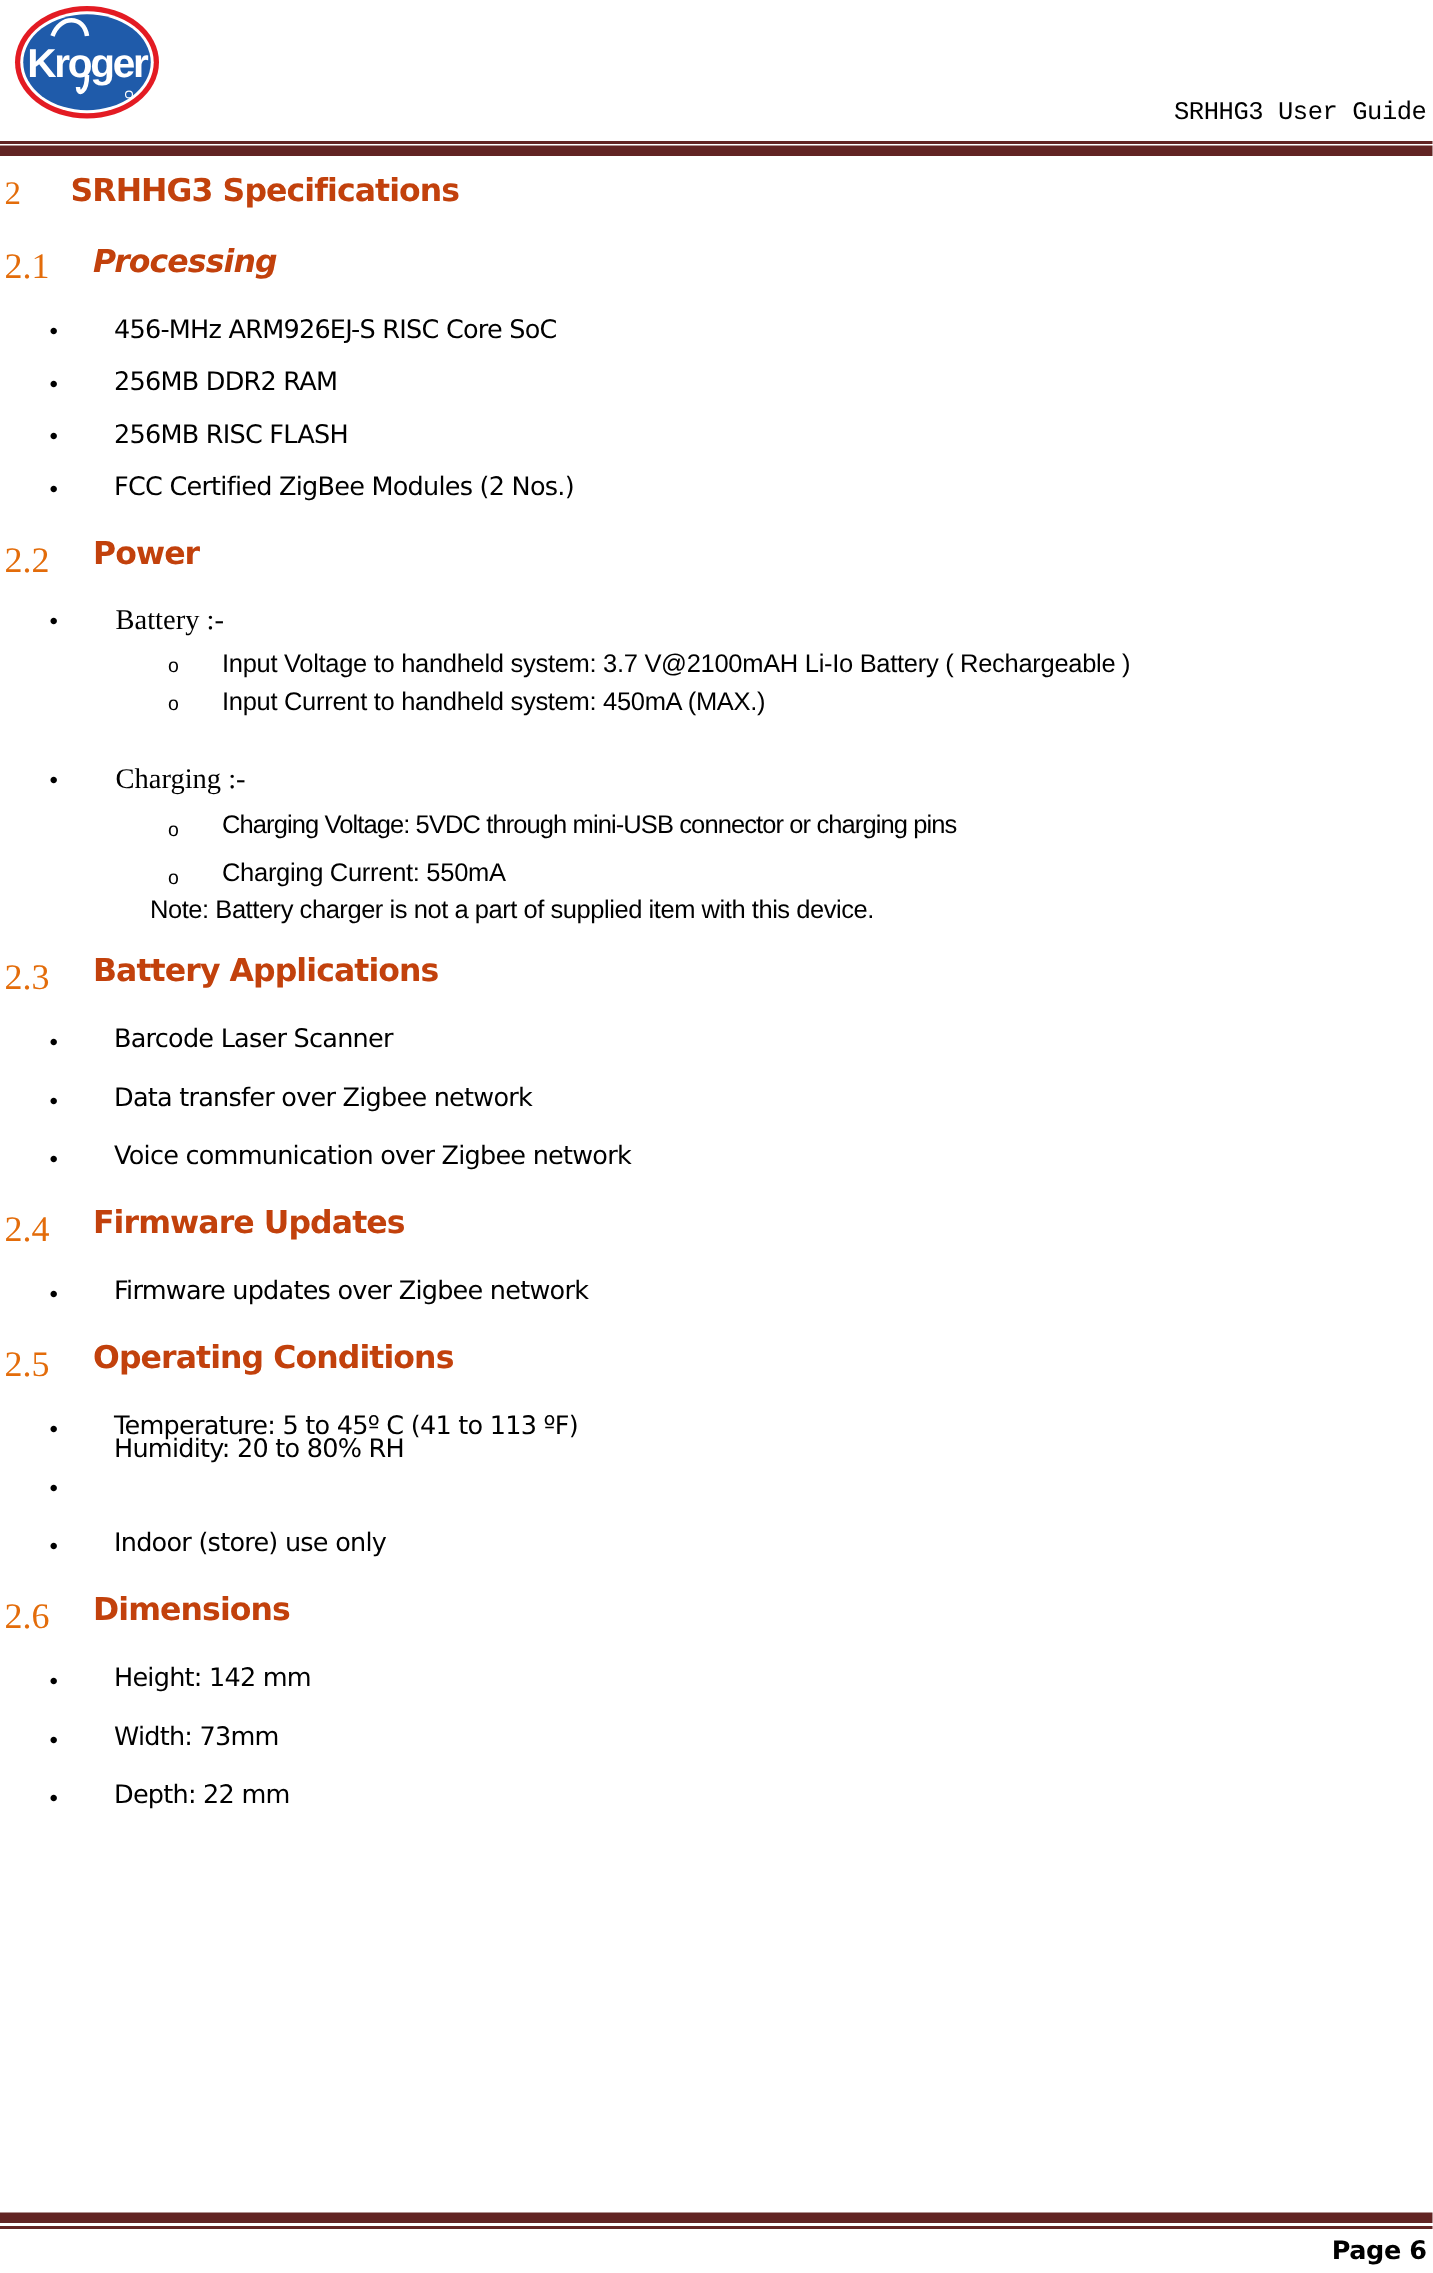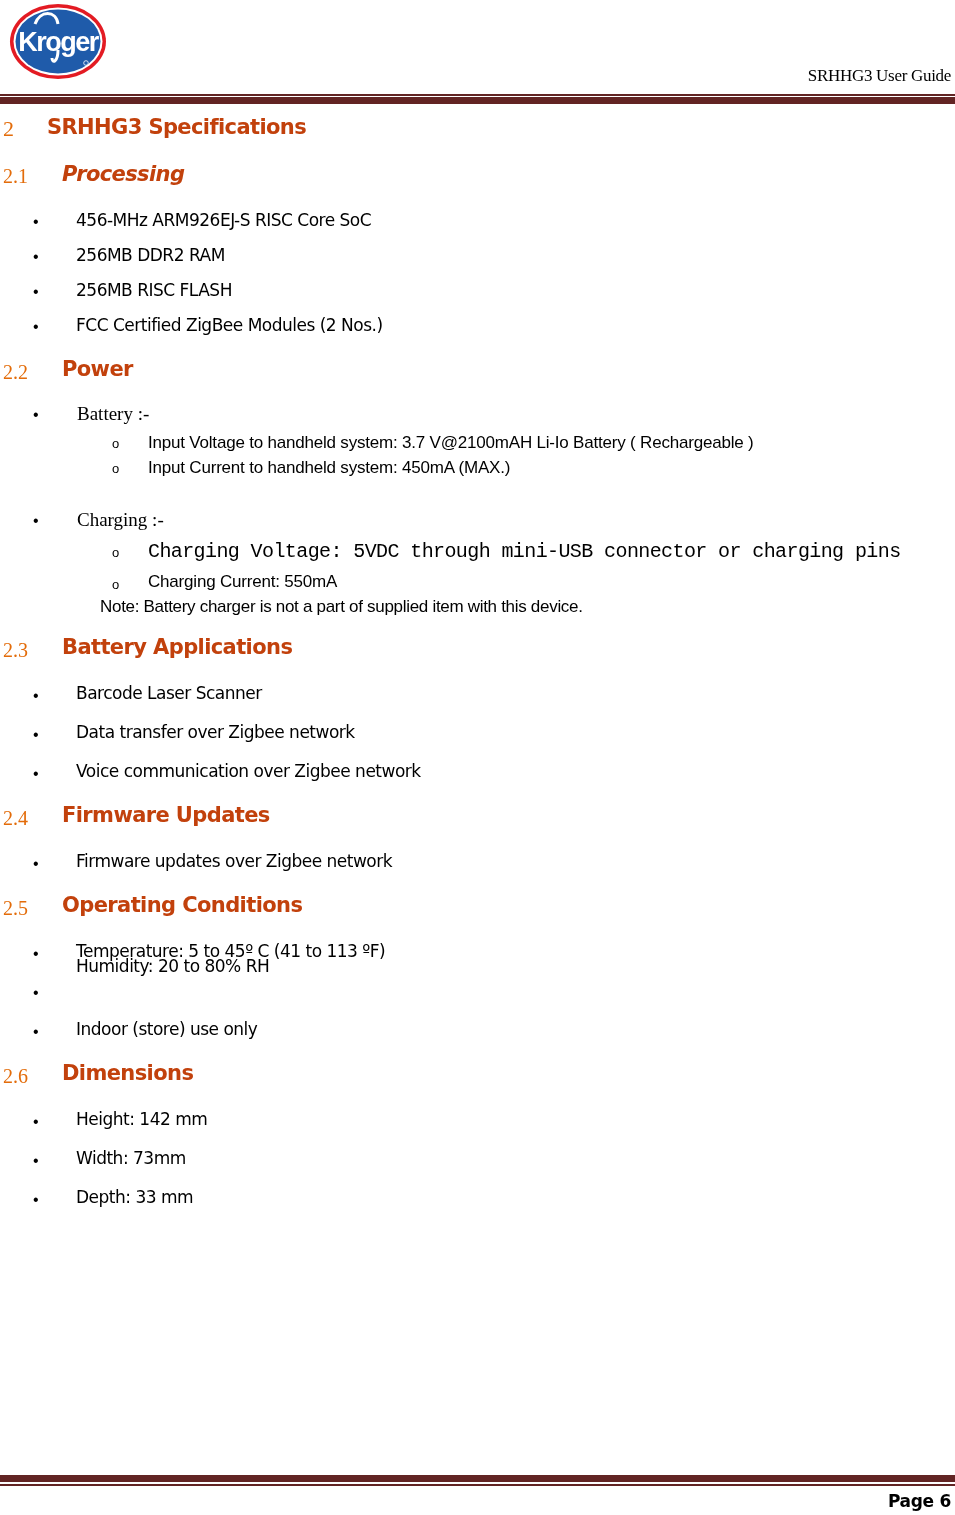--- a/index.html
+++ b/index.html
@@ -1,33 +1,33 @@
 <!DOCTYPE html>
 <html><head>
 <meta charset="utf-8">
 <style>
   html, body { margin: 0; padding: 0; background: #ffffff; }
   body { width: 955px; height: 1515px; position: relative; overflow: hidden; font-family: "Liberation Sans", sans-serif; color: #000; }
   .abs { position: absolute; }
   .logo { left: 8px; top: 2px; width: 100px; height: 79px; }
-  .header-title { right: 4px; top: 66px; font-family: Liberation Serif, serif; font-size: 17px; letter-spacing: -0.3px; color: #000; }
+  .header-title { right: 4px; top: 66px; font-family: Liberation Mono, monospace; font-size: 17px; letter-spacing: -0.3px; color: #000; }
   .rule-thin { left: 0; width: 955px; height: 2px; background: #622423; }
   .rule-thick { left: 0; width: 955px; height: 7px; background: #622423; }
   .h-num { font-family: "Liberation Serif", serif; color: #E36C0A; }
   .h-text { font-family: "DejaVu Sans", sans-serif; font-weight: bold; color: #c2410c; letter-spacing: -0.6px; }
   .h1-num { left: 3px; font-size: 22px; }
   .h1-text { left: 47px; font-size: 21px; }
-  .h2-num { left: 3px; font-size: 20px; }
+  .h2-num { left: 3px; font-size: 24px; }
   .h2-text { left: 62px; font-size: 21px; }
   .bullet { left: 33px; font-size: 16px; line-height: 16px; }
   .btext { left: 76px; font-family: "DejaVu Sans", sans-serif; font-size: 17px; letter-spacing: -0.5px; white-space: nowrap; }
   .arial-b { left: 77px; font-family: Liberation Serif, serif; font-size: 19px; white-space: nowrap; }
   .sub-bullet { left: 112px; font-family: "Liberation Sans", sans-serif; font-size: 13px; }
   .sub-text { left: 148px; font-family: "Liberation Sans", sans-serif; font-size: 17px; white-space: nowrap; letter-spacing: -0.2px; }
-  .sub-text2 { left: 148px; font-family: Liberation Mono, monospace; font-size: 20px; white-space: nowrap; letter-spacing: -0.6px; }
+  .sub-text2 { left: 148px; font-family: Liberation Sans, sans-serif; font-size: 17px; white-space: nowrap; letter-spacing: -0.6px; }
   .note { left: 76px; font-family: "Liberation Sans", sans-serif; font-size: 17px; white-space: nowrap; letter-spacing: -0.3px; }
   .footer-page { right: 4px; top: 1491px; font-family: "DejaVu Sans", sans-serif; font-weight: bold; font-size: 17px; letter-spacing: -0.3px; }
 </style>
 </head>
 <body>
 
 <div class="abs logo">
   <svg width="100" height="79" viewBox="0 0 100 79">
     <ellipse cx="50" cy="39.5" rx="48" ry="37.5" fill="#E31B23"></ellipse>
     <ellipse cx="50" cy="39.5" rx="44.5" ry="34" fill="#ffffff"></ellipse>
@@ -102,17 +102,17 @@
 <div class="abs btext" style="top:1019px;">Indoor (store) use only</div>
 
 <div class="abs h-num h2-num" style="top:1065px;">2.6</div>
 <div class="abs h-text h2-text" style="top:1061px;">Dimensions</div>
 
 <div class="abs bullet" style="top:1114px;">•</div>
 <div class="abs btext" style="top:1109px;">Height: 142 mm</div>
 <div class="abs bullet" style="top:1153px;">•</div>
 <div class="abs btext" style="top:1148px;">Width: 73mm</div>
 <div class="abs bullet" style="top:1192px;">•</div>
-<div class="abs btext" style="top:1187px;">Depth: 33 mm</div>
+<div class="abs btext" style="top:1187px;">Depth: 22 mm</div>
 
 <div class="abs rule-thick" style="top:1475px;"></div>
 <div class="abs rule-thin" style="top:1484px;"></div>
 <div class="abs footer-page">Page 6</div>
 
 </body></html>

